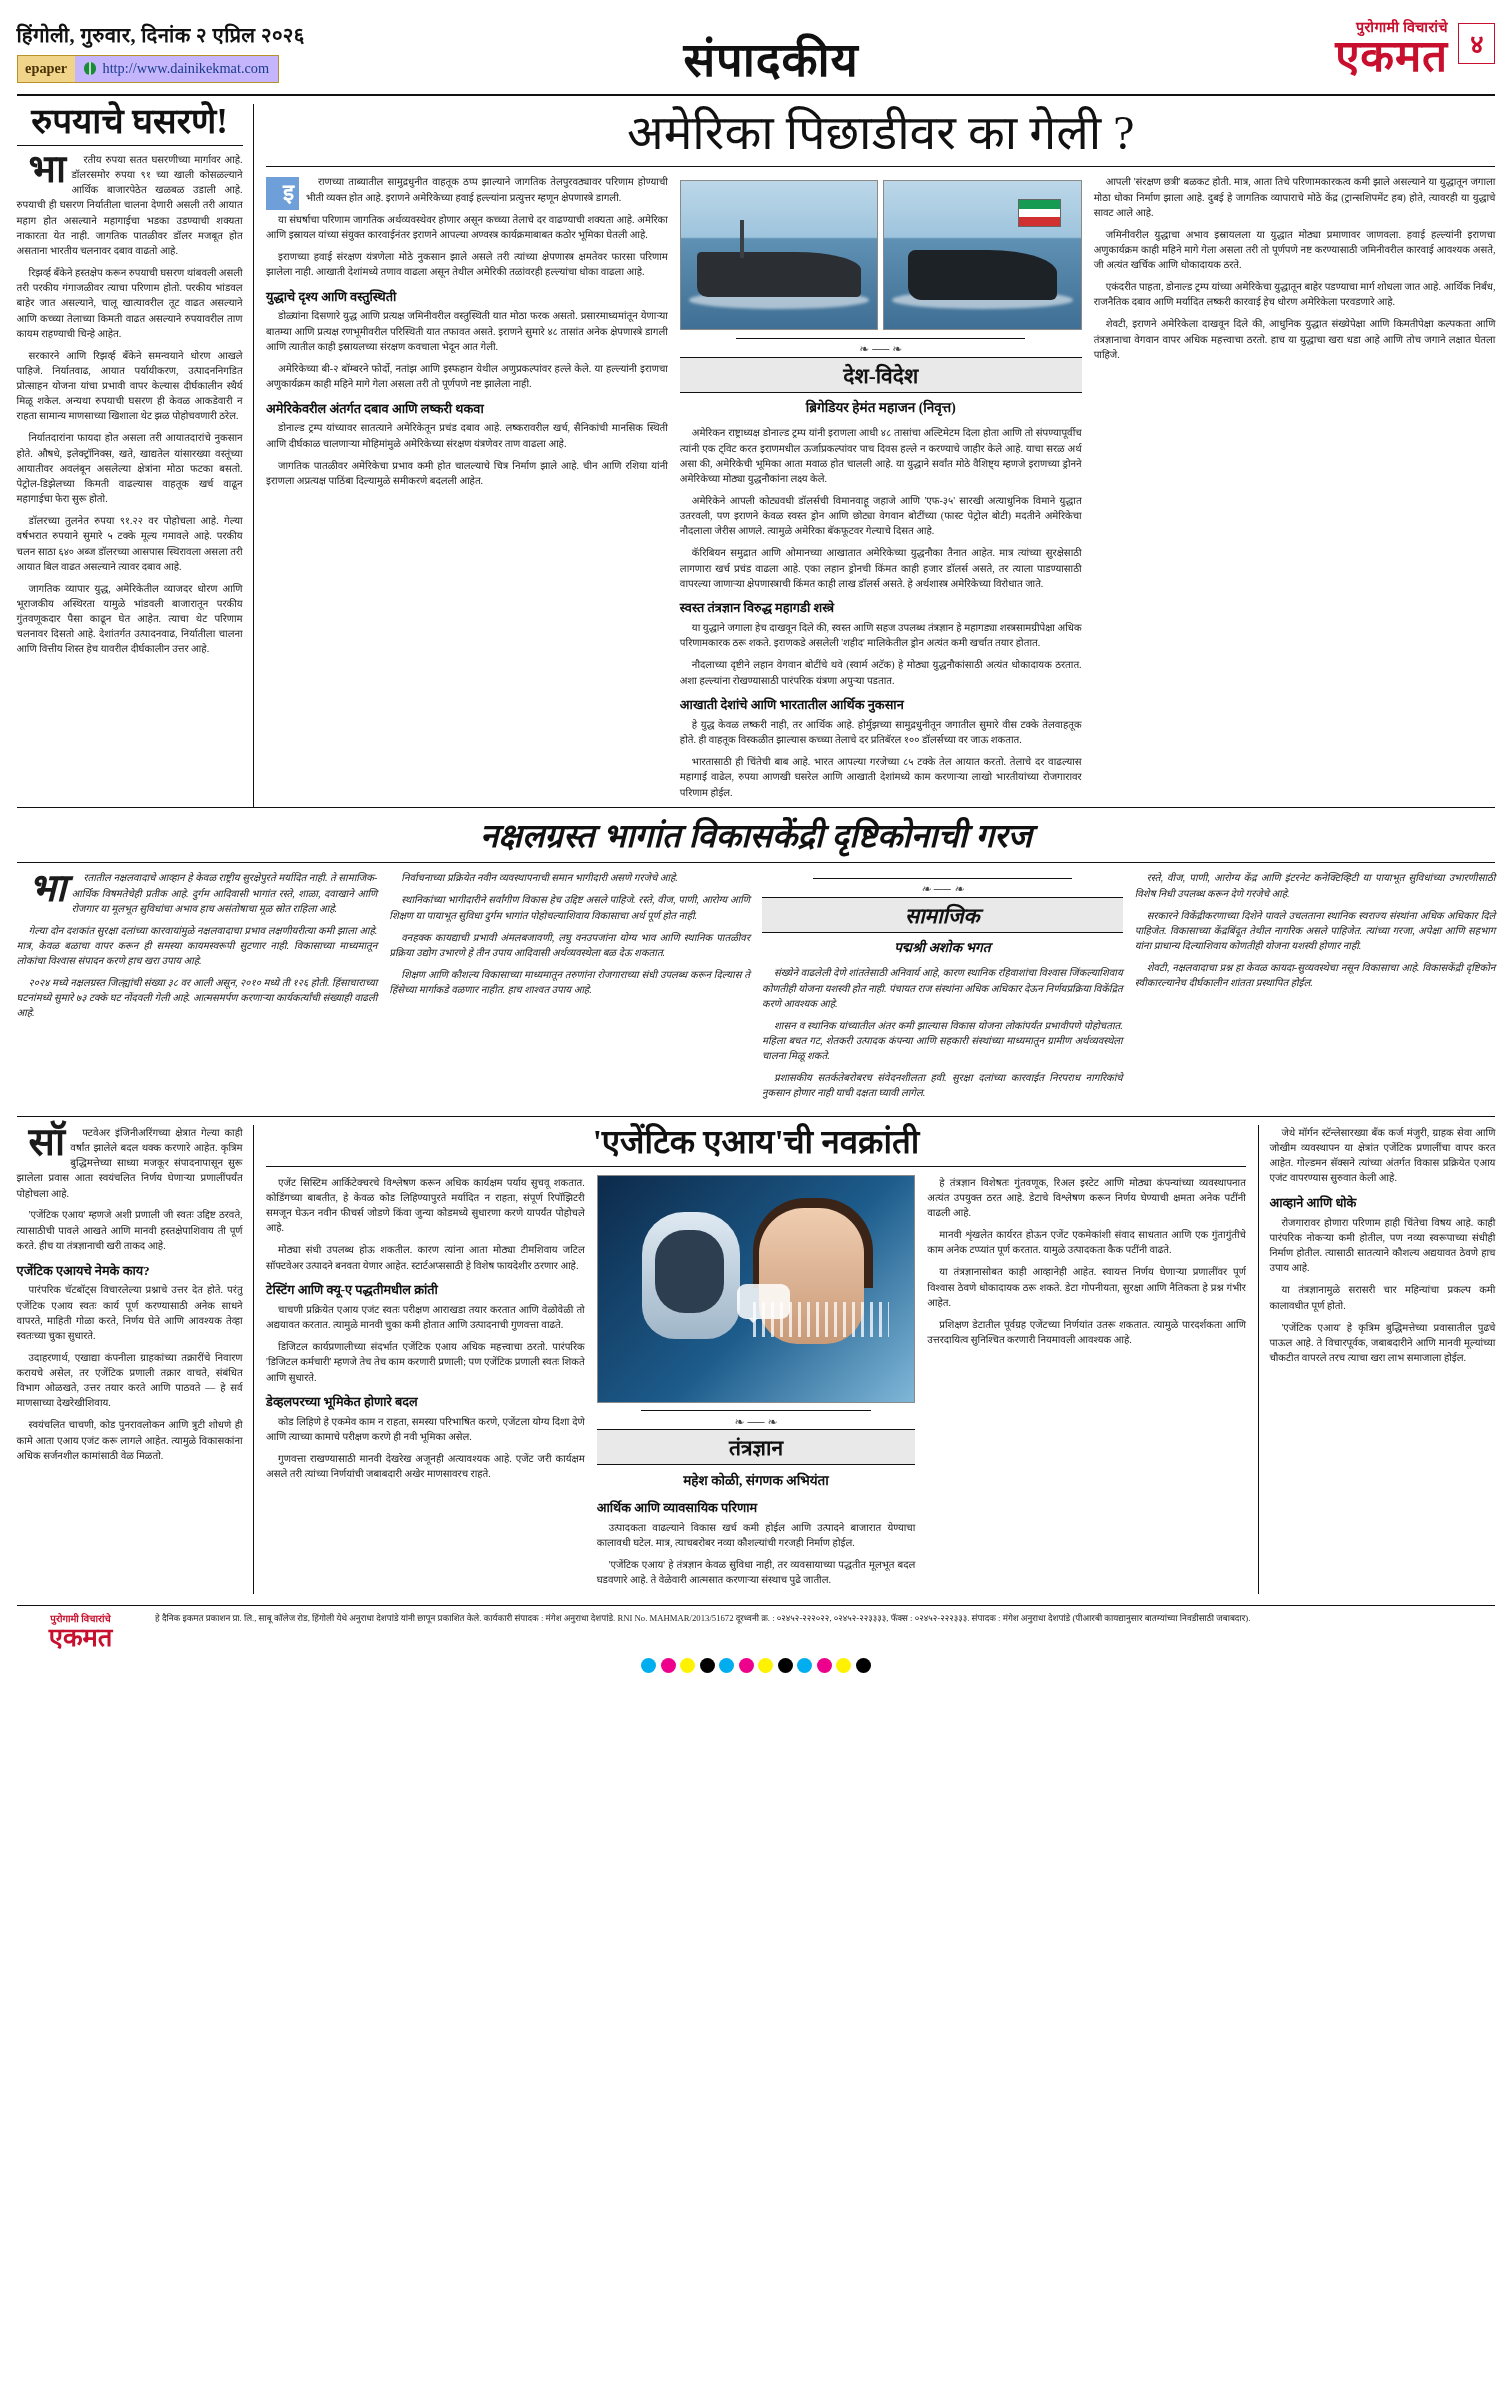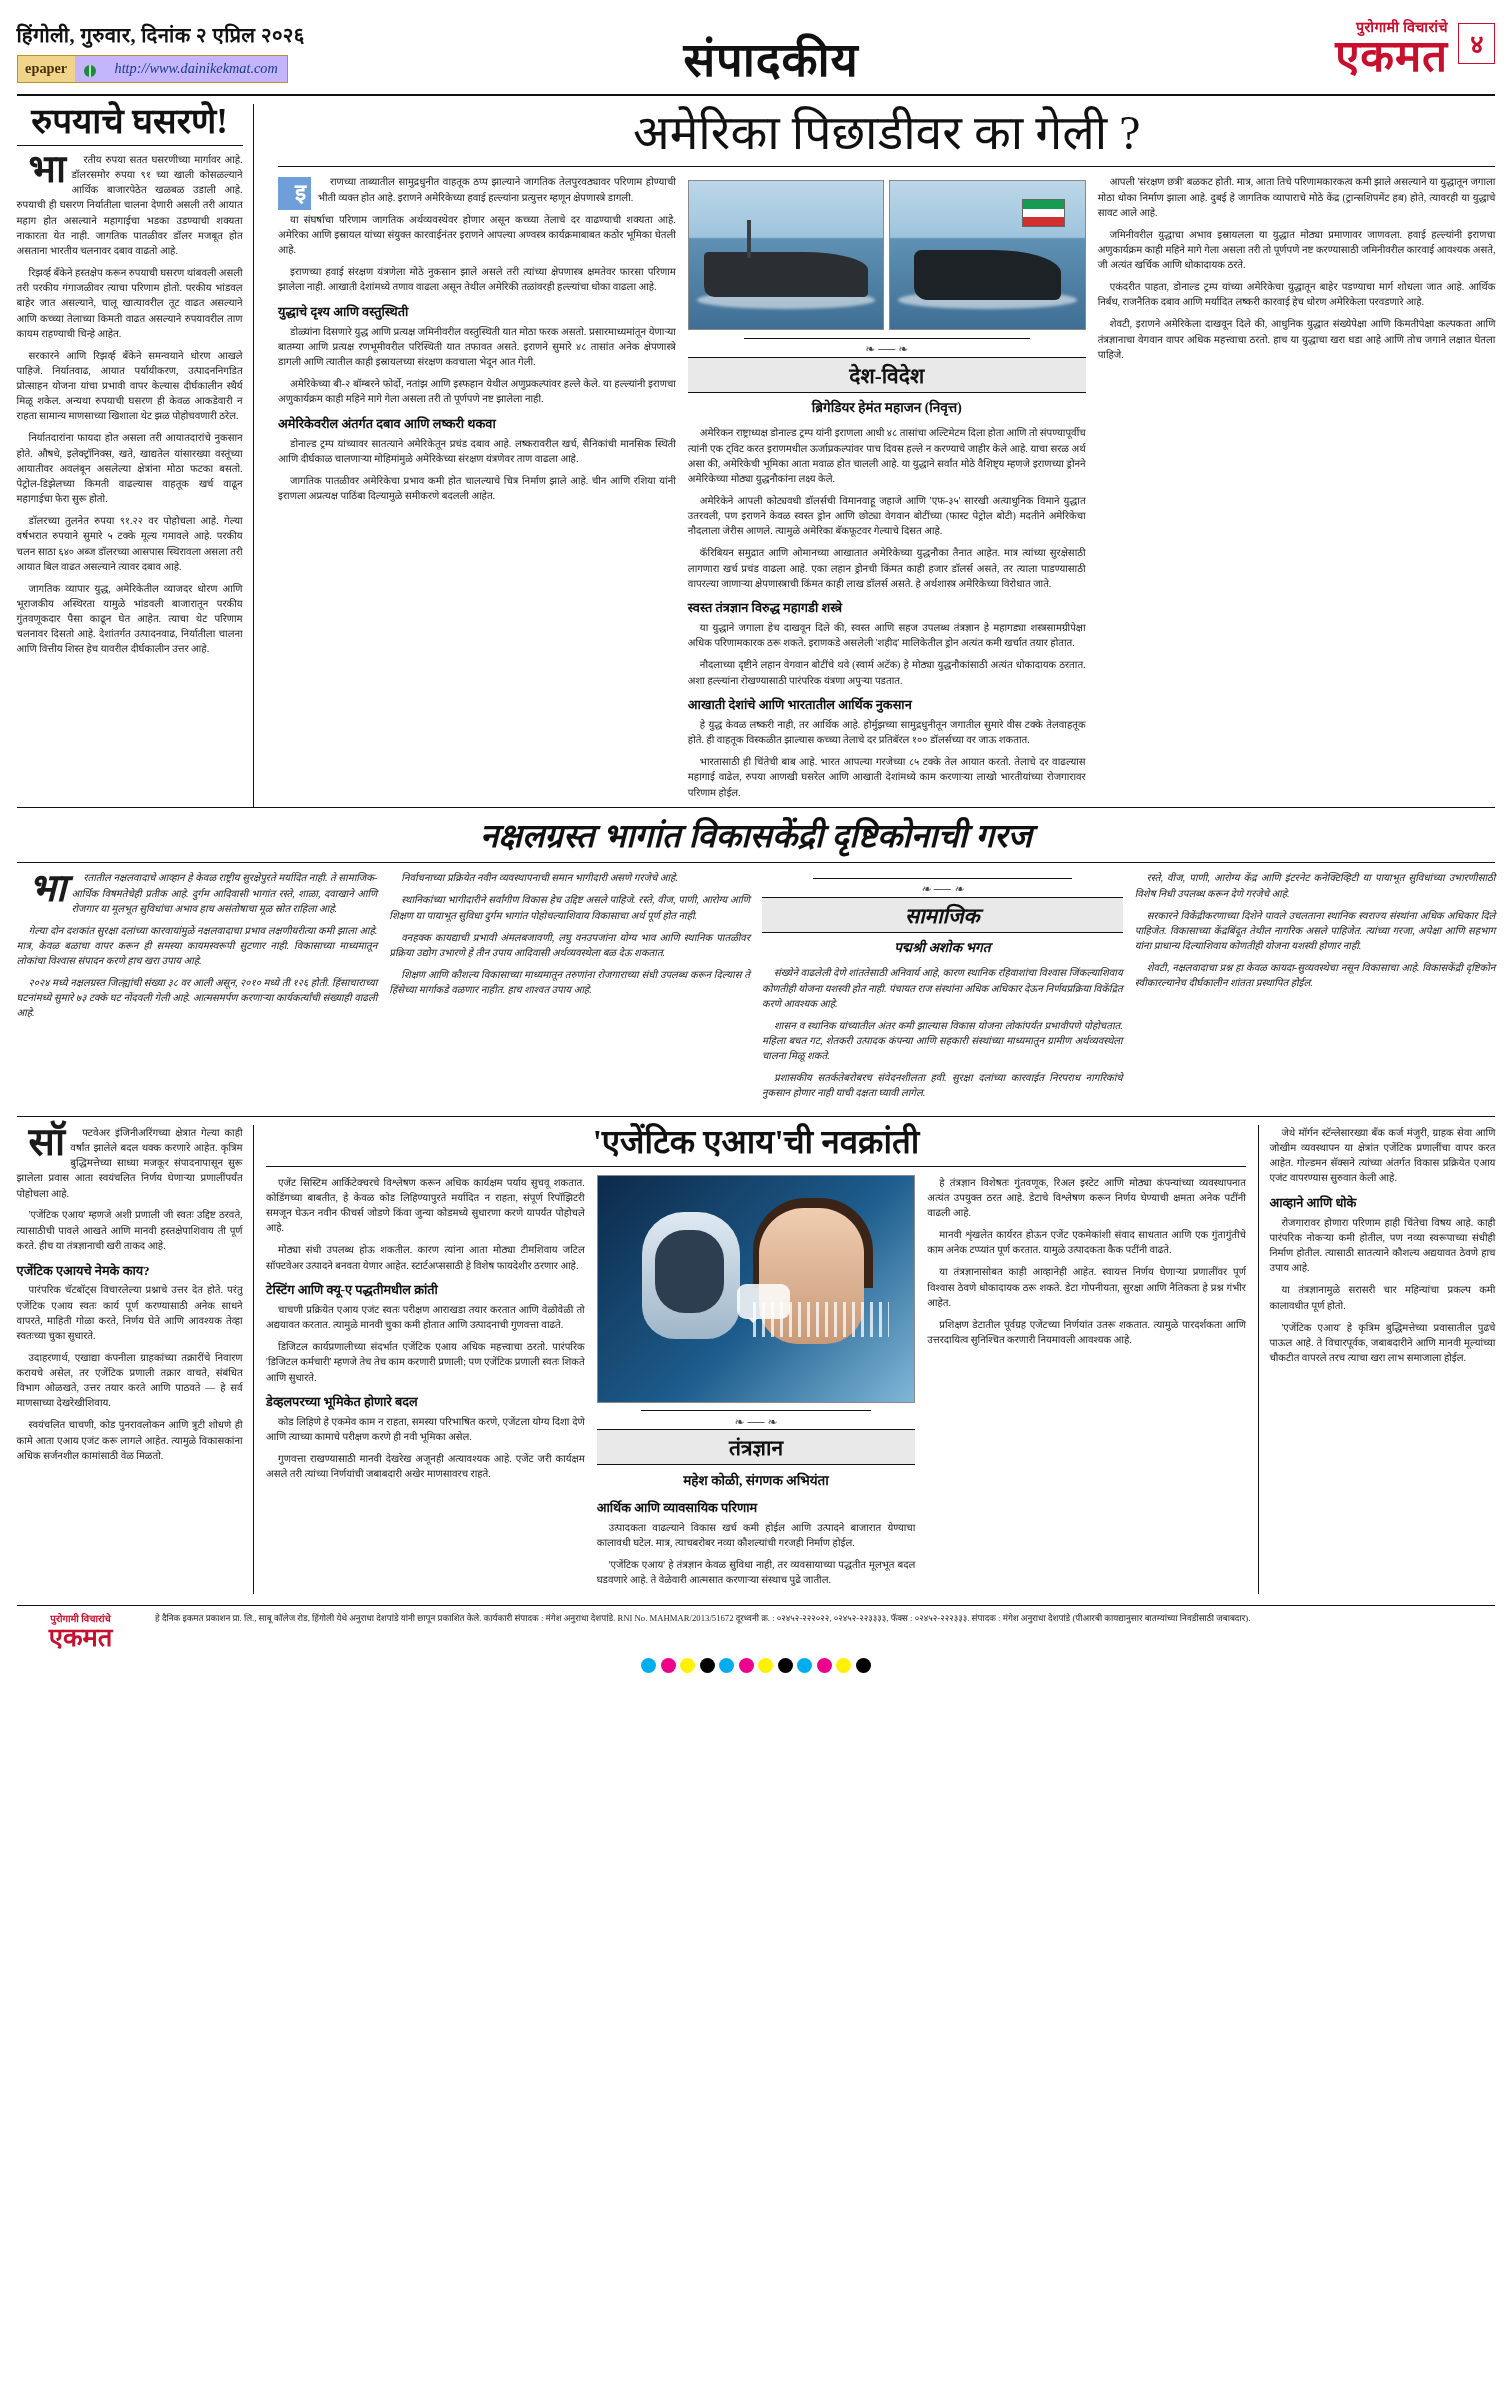--- a/index.html
+++ b/index.html
@@ -5,39 +5,39 @@
   html,body{margin:0;padding:0;background:#ffffff;}
   body{width:1512px;font-family:"Liberation Serif",serif;color:#111;}
   .page{width:1512px;min-height:2401px;box-sizing:border-box;padding:13.6px 16.6px 0 16.6px;position:relative;background:#fff;}
 
   
   .masthead{display:flex;align-items:flex-start;justify-content:space-between;border-bottom:2.3px solid #111;padding-bottom:4.5px;}
   .mast-left{width:354px;padding-top:6px;}
   .mast-dateline{font-size:20.3px;font-weight:bold;letter-spacing:0.4px;color:#111;}
   .epaper-bar{margin-top:7.5px;display:inline-flex;align-items:center;border:0.8px solid #b9922a;background:#c4b5fd;height:25.6px;}
   .epaper-tag{background:#f0d48a;color:#4a3405;font-size:14.3px;font-weight:bold;padding:0 7.5px;line-height:25.6px;}
-  .epaper-url{font-size:14.3px;color:#1a3c8c;padding:0 9px;display:flex;align-items:flex-end;gap:18px;font-style:italic;}
+  .epaper-url{font-size:14.3px;color:#1a3c8c;padding:0 9px;display:flex;align-items:center;gap:6px;}
   .globe{width:12.8px;height:12.8px;border-radius:50%;background:#1b8a3a;display:inline-block;position:relative;}
   .globe:after{content:"";position:absolute;left:5.3px;top:0;width:2.3px;height:12.8px;background:#fff;opacity:.7;}
   .mast-center{flex:1;text-align:center;padding-top:12px;}
   .mast-center .title{font-size:47px;font-weight:bold;letter-spacing:0.8px;}
   .mast-right{width:324px;display:flex;align-items:flex-start;justify-content:flex-end;gap:10.5px;padding-top:3px;}
   .brandblock{text-align:right;}
   .brand-tag{color:#c8102e;font-size:14.3px;font-weight:bold;letter-spacing:0.4px;}
   .brand-name{color:#c8102e;font-size:44px;font-weight:bold;line-height:.95;letter-spacing:0.8px;}
   .pagenum{border:1.5px solid #c8102e;color:#c8102e;font-size:25.6px;font-weight:bold;width:35px;height:39px;display:flex;align-items:center;justify-content:center;margin-top:6px;}
   .thin-h{border-top:0.8px solid #111;}
   .col-text{font-size:10px;line-height:1.52;text-align:justify;color:#1b1b1b;}
   .col-text p{margin:0 0 6.8px 0;text-indent:12px;}
   .dropcap{float:left;font-size:39px;line-height:.82;font-weight:bold;margin:1.5px 5.3px 0 0;}
 
   .sec-sub{font-size:12.8px;font-weight:bold;margin:7.5px 0 3.8px 0;}
 
   
-  .topzone{display:flex;gap:12px;margin-top:7.5px;justify-content:space-between;}
+  .topzone{display:flex;gap:0;margin-top:7.5px;justify-content:space-between;}
   .left-col{width:226px;padding-right:10.5px;border-right:0.8px solid #111;}
   .right-zone{flex:1;padding-left:12px;}
   .left-head{font-size:35px;font-weight:bold;text-align:center;line-height:1.05;margin-bottom:4.5px;}
   .head-underline{border-bottom:1.5px solid #111;margin-bottom:6px;}
 
   .main-head{font-size:48px;font-weight:normal;text-align:center;line-height:1.08;padding:3px 0 7.5px 0;}
   .cols3{display:flex;gap:12px;}
   .cols3 > div{flex:1;}
 
   .kicker-box{width:33px;height:33px;background:#6f9fd8;color:#fff;font-size:22.6px;font-weight:bold;display:flex;align-items:center;justify-content:center;float:left;margin:2.3px 6.8px 1.5px 0;}

